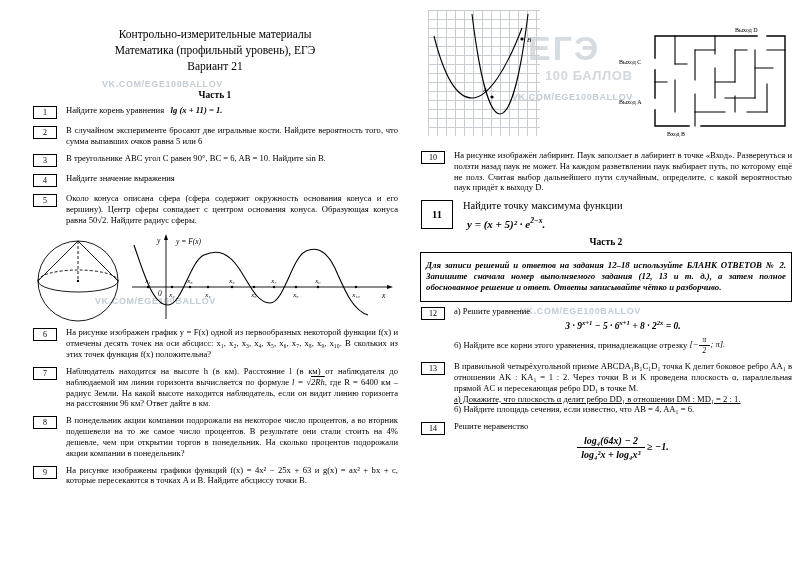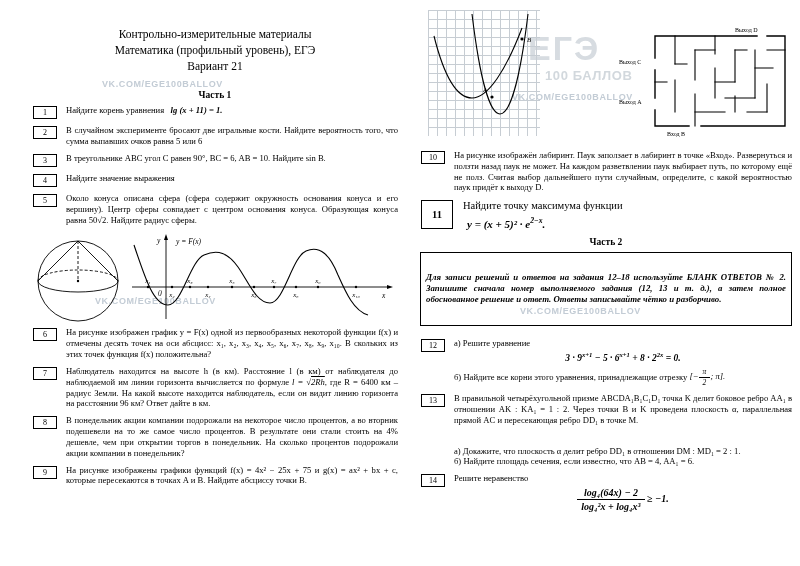--- a/index.html
+++ b/index.html
@@ -32,22 +32,22 @@
   .formula-center { text-align:center; margin:3px 0 2px; font-size:10px; }
   .formula-left { margin:3px 0 0 4px; font-size:11px; }
 
   .frac { display:inline-block; vertical-align:middle; text-align:center; line-height:1.1; }
   .frac .num { display:block; border-bottom:1px solid #000; padding:0 4px 1px; }
   .frac .den { display:block; padding:1px 4px 0; }
   .frac-sm { font-size:7.5px; }
   .overline { text-decoration:overline; }
   sup,sub { font-size:70%; }
 
-  .instr-box { border:1.3px solid #000; padding:19px 5px; font-weight:bold; font-style:italic;
-               font-size:8.8px; line-height:1.28; text-align:justify; margin-bottom:12px; }
+  .instr-box { border:1.3px solid #000; padding:7px 5px; font-weight:bold; font-style:italic;
+               font-size:8.8px; line-height:1.28; text-align:justify; margin-bottom:4px; }
 
   .fig-row-left { display:flex; align-items:flex-end; margin:2px 0 4px; }
   .fig-row-right { position:relative; height:138px; margin-bottom:4px; }
 
   svg text { font-family:"Liberation Serif","DejaVu Serif",serif; }
   .axis { stroke:#000; stroke-width:0.9; }
   .curve { fill:none; stroke:#000; stroke-width:1.1; }
   .figline { stroke:#000; fill:none; stroke-width:0.9; }
   .dashed { stroke-dasharray:3 2; }
   .glabel { font-size:7.5px; font-style:italic; }
@@ -170,21 +170,21 @@
       </div>
     </div>
 
     <div class="task">
       <div class="task-num">8</div>
       <div class="task-body">В понедельник акции компании подорожали на некоторое число процентов, а во вторник подешевели на то же самое число процентов. В результате они стали стоить на 4% дешевле, чем при открытии торгов в понедельник. На сколько процентов подорожали акции компании в понедельник?</div>
     </div>
 
     <div class="task">
       <div class="task-num">9</div>
-      <div class="task-body">На рисунке изображены графики функций f(x) = 4x² − 25x + 75 и g(x) = ax² + bx + c, которые пересекаются в точках A и B. Найдите абсциссу точки B.</div>
+      <div class="task-body">На рисунке изображены графики функций f(x) = 4x² − 25x + 63 и g(x) = ax² + bx + c, которые пересекаются в точках A и B. Найдите абсциссу точки B.</div>
     </div>
 
   </div>
 
   <div class="col col-right">
 
     <div class="fig-row-right">
       <div class="grid-bg">
         <svg width="112" height="126" viewBox="0 0 112 126">
           <path class="curve" d="M44,4 C52,70 62,104 72,104 C82,104 92,70 100,4"></path>
@@ -234,21 +234,21 @@
         </div>
         <span>б) Найдите все корни этого уравнения, принадлежащие отрезку</span>
         <span class="math"><span>[−</span><span class="frac frac-sm"><span class="num">π</span><span class="den">2</span></span><span>; π].</span></span>
       </div>
     </div>
 
     <div class="task">
       <div class="task-num">13</div>
       <div class="task-body">
         <div>В правильной четырёхугольной призме ABCDA₁B₁C₁D₁ точка K делит боковое ребро AA₁ в отношении AK : KA₁ = 1 : 2. Через точки B и K проведена плоскость α, параллельная прямой AC и пересекающая ребро DD₁ в точке M.</div>
-        <div style="margin-top:20px;">а) Докажите, что плоскость α делит ребро DD₁ в отношении DM : MD₁ = 2 : 1.</div>
+        <div style="margin-top:0;text-decoration:underline;">а) Докажите, что плоскость α делит ребро DD₁ в отношении DM : MD₁ = 2 : 1.</div>
         <div>б) Найдите площадь сечения, если известно, что AB = 4, AA₁ = 6.</div>
       </div>
     </div>
 
     <div class="task">
       <div class="task-num">14</div>
       <div class="task-body">
         <span>Решите неравенство</span>
         <div class="formula-center math-strong">
           <span class="frac"><span class="num">log₄(64x) − 2</span><span class="den">log₄²x + log₄x³</span></span>

